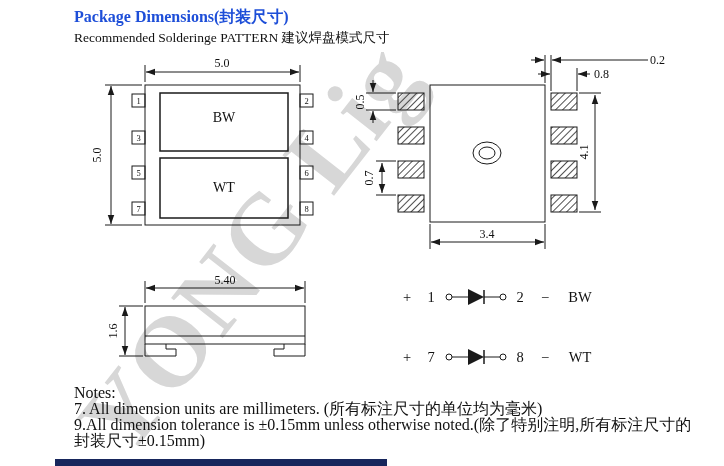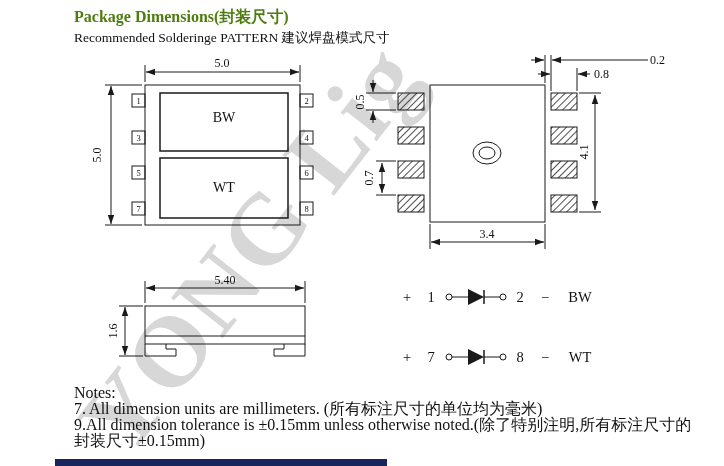--- a/index.html
+++ b/index.html
@@ -2,21 +2,21 @@
 <html><head>
 <meta charset="utf-8">
 <style>
   html,body{margin:0;padding:0;}
   body{width:724px;height:466px;position:relative;background:#fff;overflow:hidden;
        font-family:"Liberation Serif",serif;color:#111;}
   .watermark{position:absolute;left:55px;top:405px;transform:rotate(-52deg);
        transform-origin:0 0;font-weight:bold;font-size:100px;letter-spacing:2px;
        color:#d7d7d7;white-space:nowrap;z-index:0;}
   svg.canvas{position:absolute;left:0;top:0;z-index:1;}
-  .hdr-title{position:absolute;left:74px;top:7px;font-weight:bold;font-size:16px;z-index:2;color:#4d7c0f;}
+  .hdr-title{position:absolute;left:74px;top:7px;font-weight:bold;font-size:16px;z-index:2;color:#1d4ed8;}
   .hdr-sub{position:absolute;left:74px;top:29px;font-size:13.5px;z-index:2;}
   .notes{position:absolute;left:74px;top:385px;font-size:16px;line-height:16px;z-index:2;}
   .page-edge{position:absolute;left:55px;top:459px;width:332px;height:7px;background:#17265c;z-index:2;}
   .ln{stroke:#1a1a1a;stroke-width:1;fill:none;}
   .lnb{stroke:#1a1a1a;stroke-width:1.5;fill:none;}
   .pad{stroke:#1a1a1a;stroke-width:1;fill:url(#hatch);}
   .solid{fill:#1a1a1a;stroke:none;}
   text{fill:#111;stroke:none;font-family:"Liberation Serif",serif;}
   .dtxt{font-size:12px;}
   .ptxt{font-size:8.5px;}

